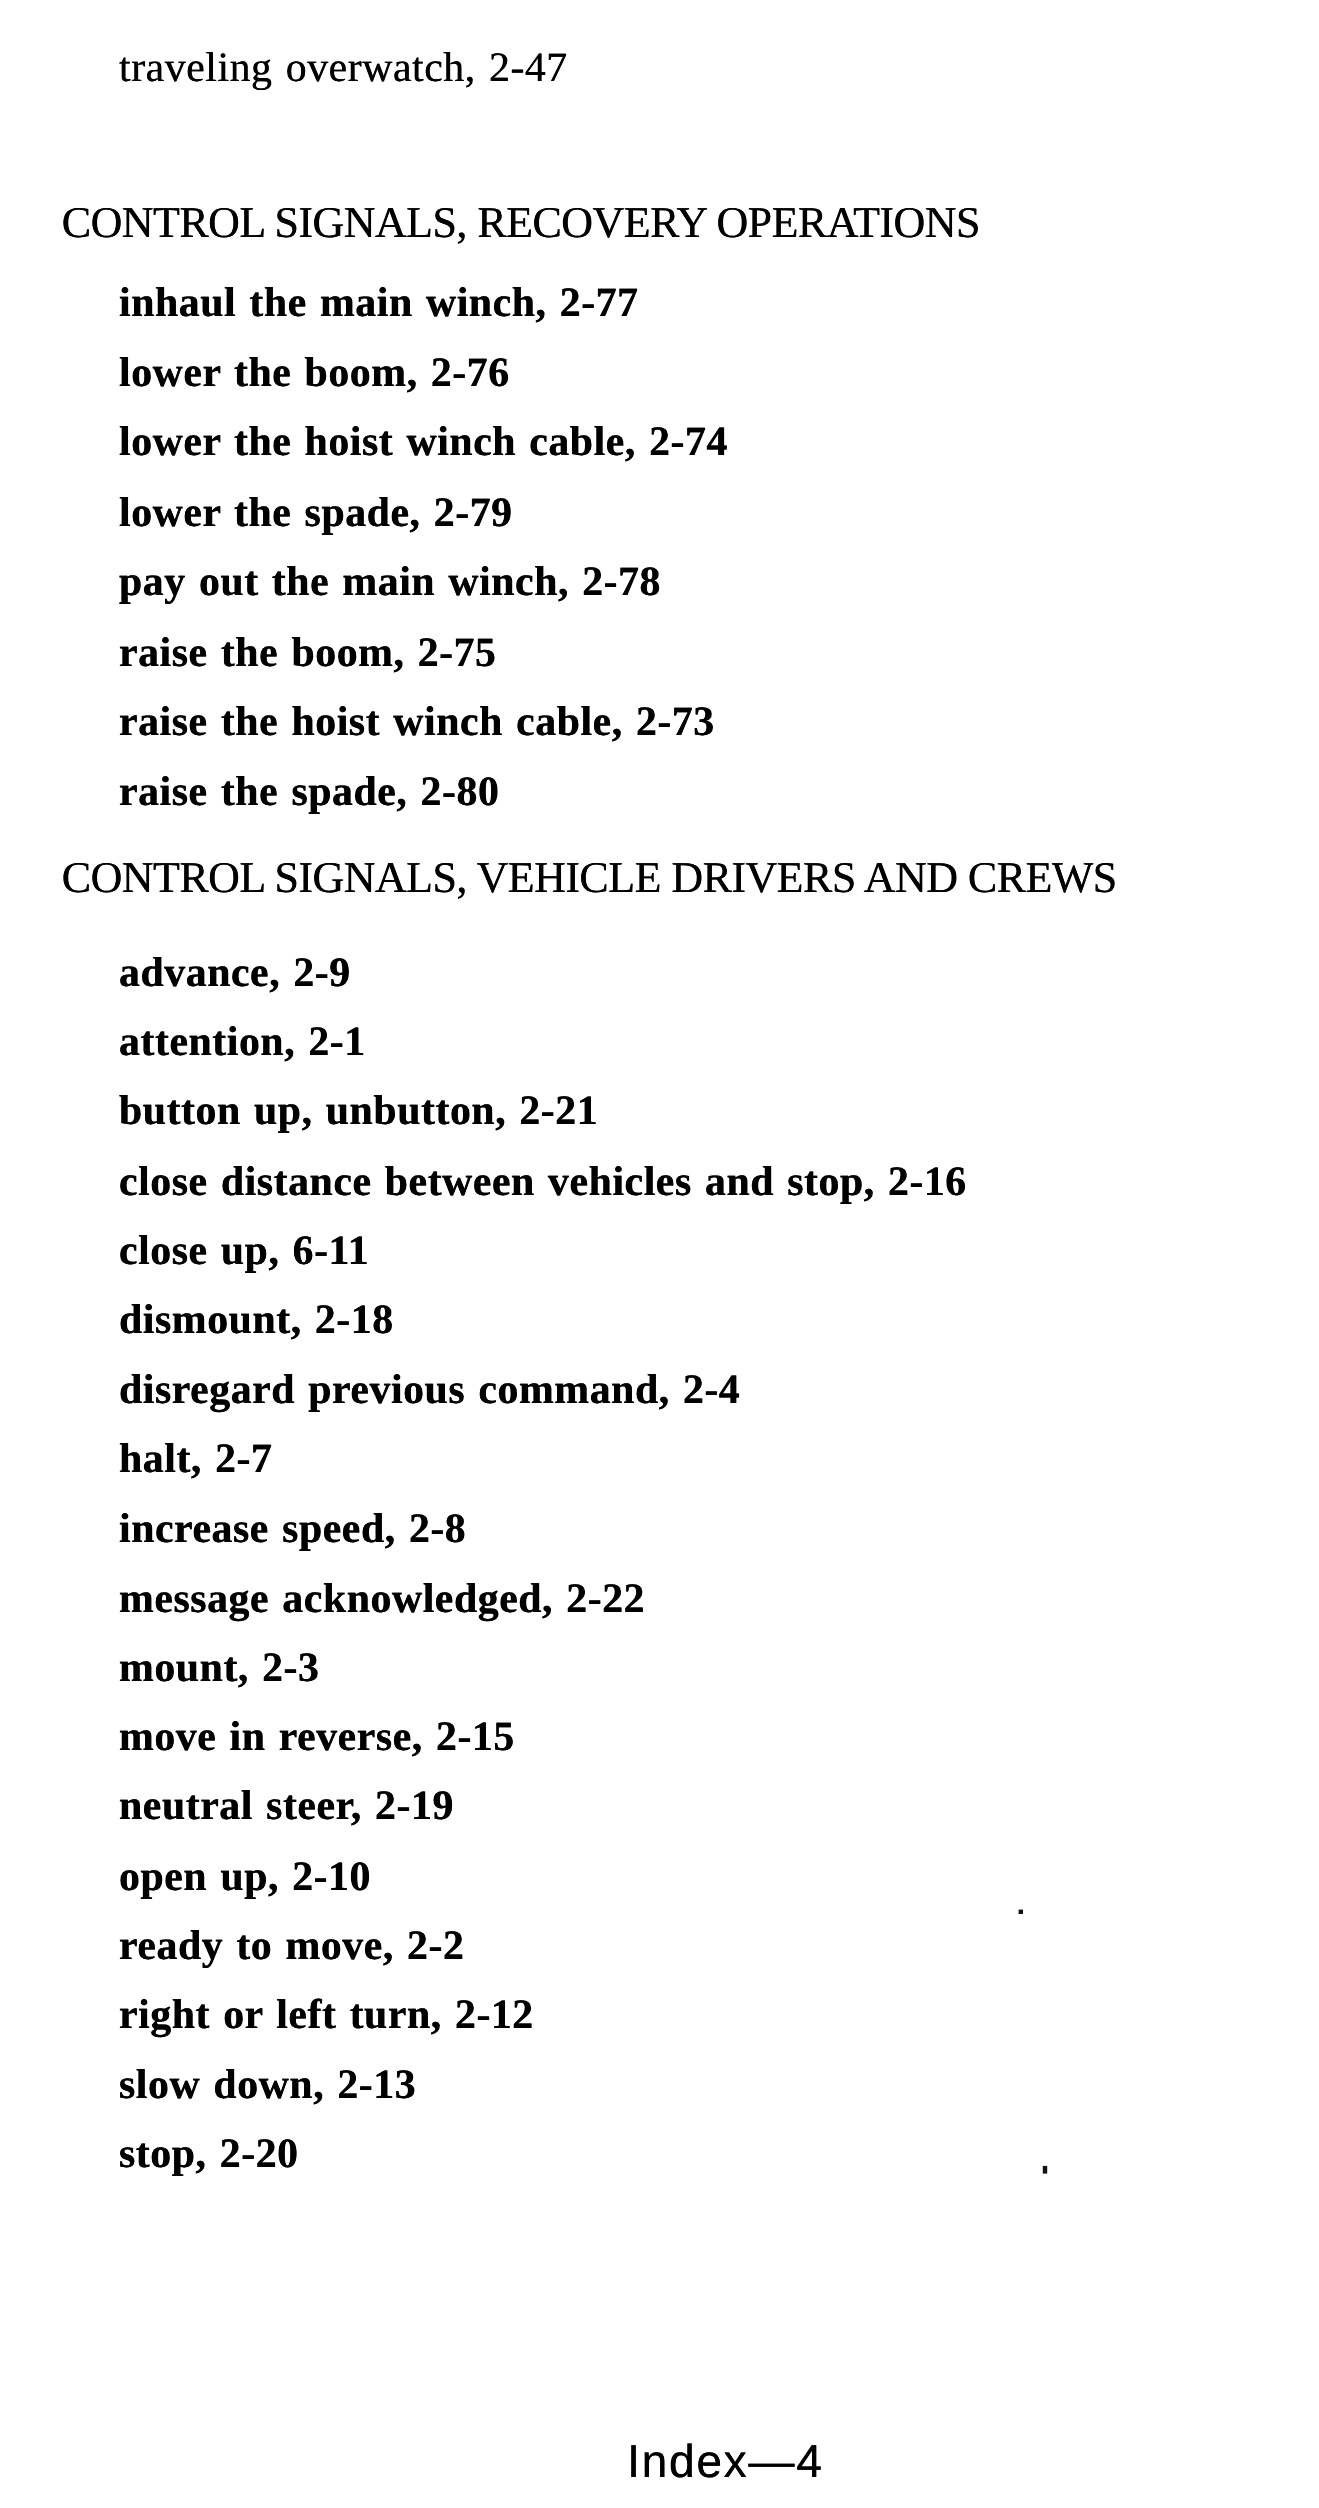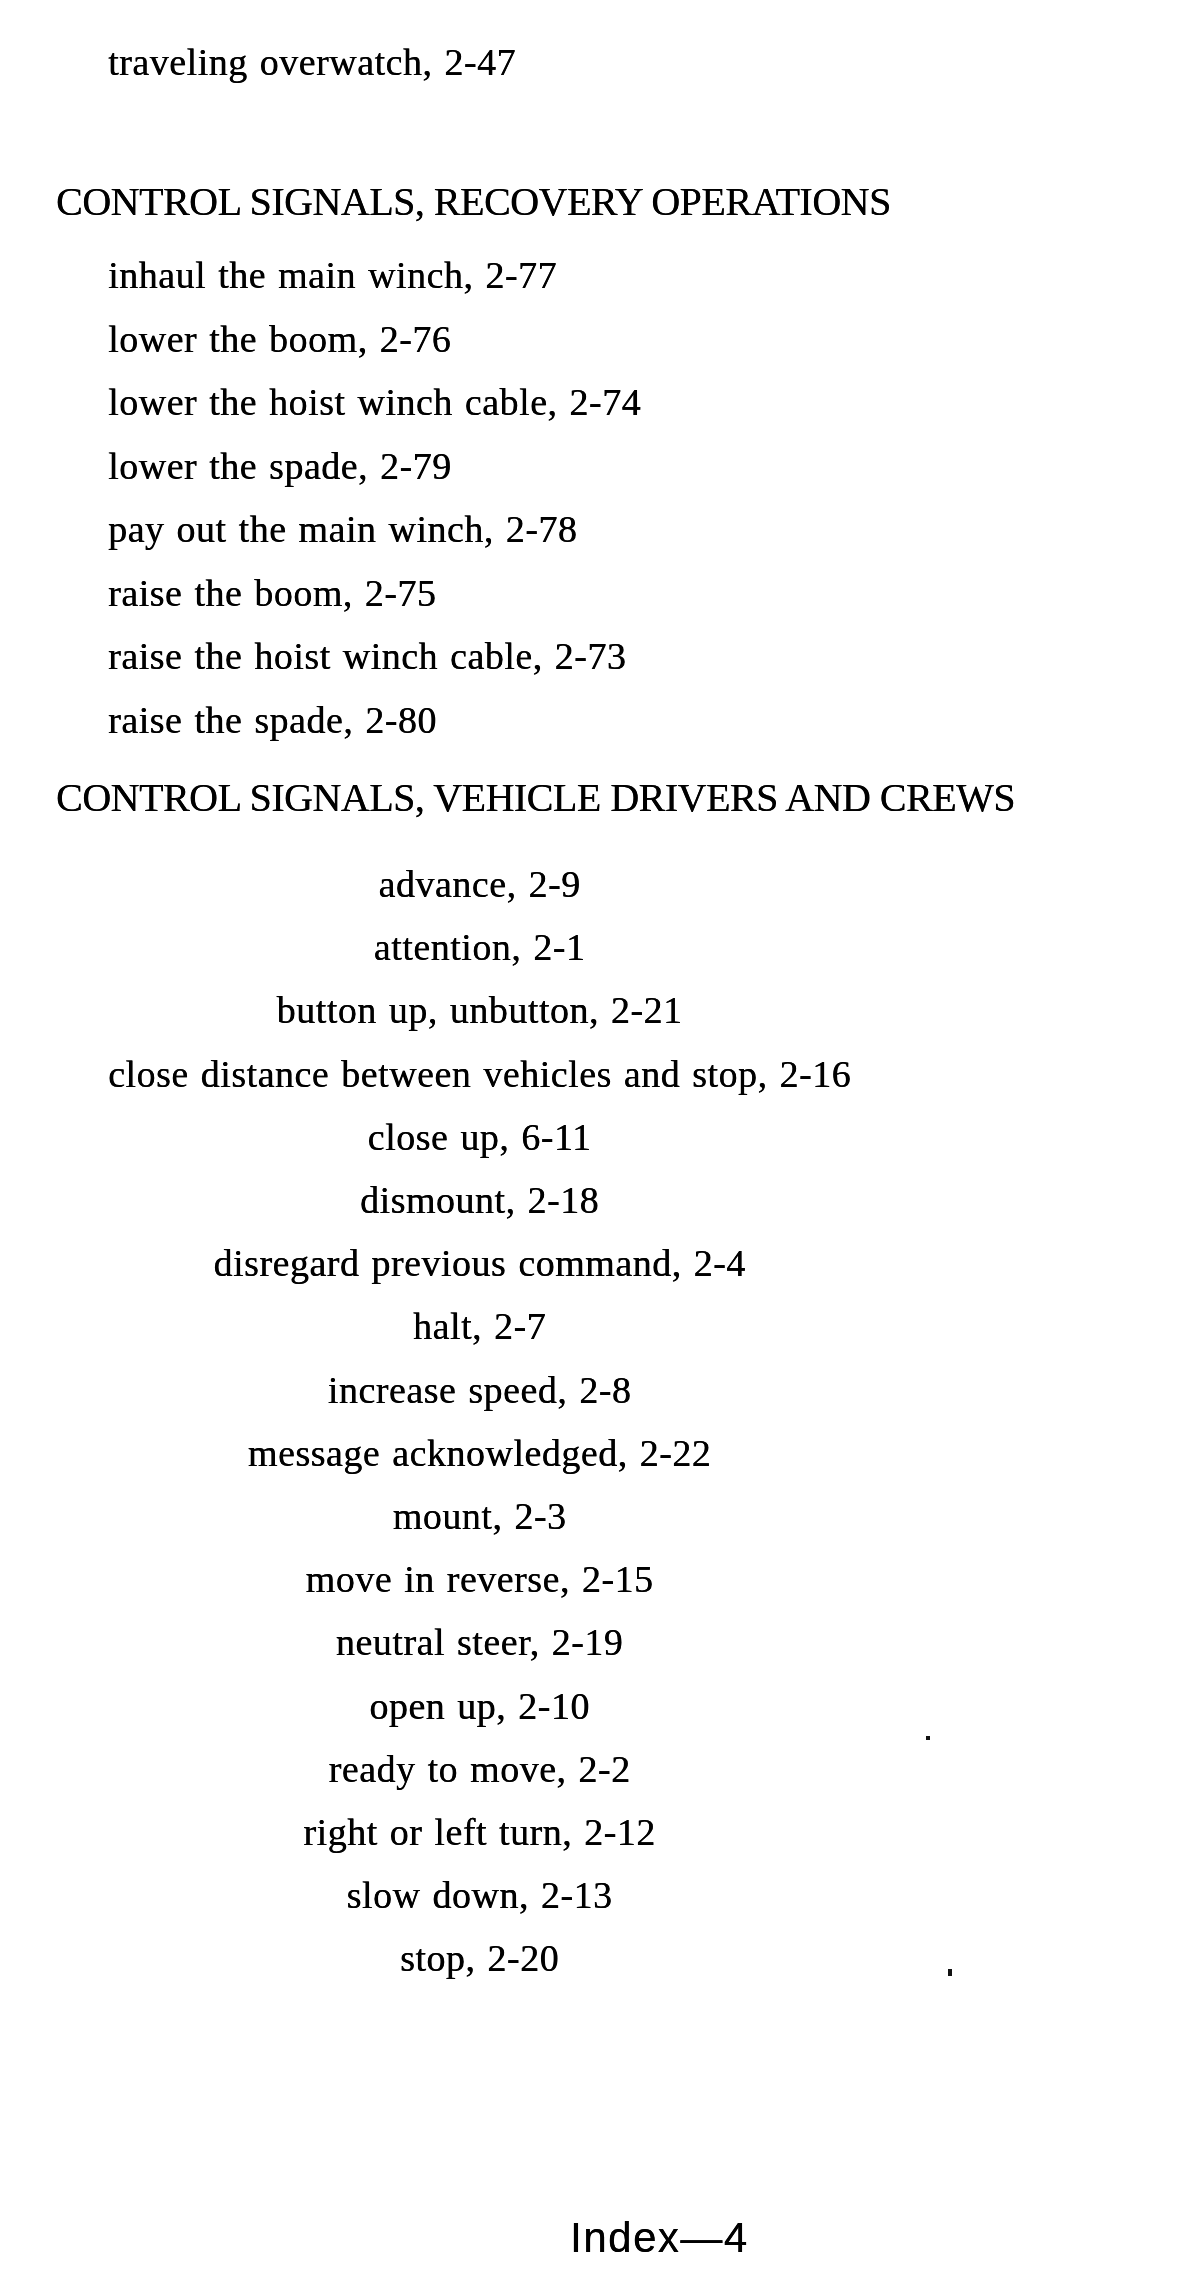--- a/index.html
+++ b/index.html
@@ -45,27 +45,28 @@
   .entry-list {
     position: absolute;
     left: 108px;
     margin: 0;
     padding: 0;
     list-style: none;
   }
   .list-1 { top: 244px; }
   .list-1 .entry { line-height: 63.5px; }
   .list-2 { top: 853px; }
-  .list-2 .entry { line-height: 63.2px; text-align: center; }
+  .list-2 .entry { line-height: 63.2px; }
   .entry {
     font-size: 38px;
     letter-spacing: 0.5px;
     word-spacing: 2px;
     text-shadow: 0.4px 0 0 currentColor;
     white-space: nowrap;
+    font-weight: bold;
   }
   .page-footer {
     position: absolute;
     left: 570px;
     top: 2213px;
     font-family: "Liberation Sans", sans-serif;
     font-size: 42px;
     font-weight: normal;
     letter-spacing: 1.5px;
     line-height: 1.2;

